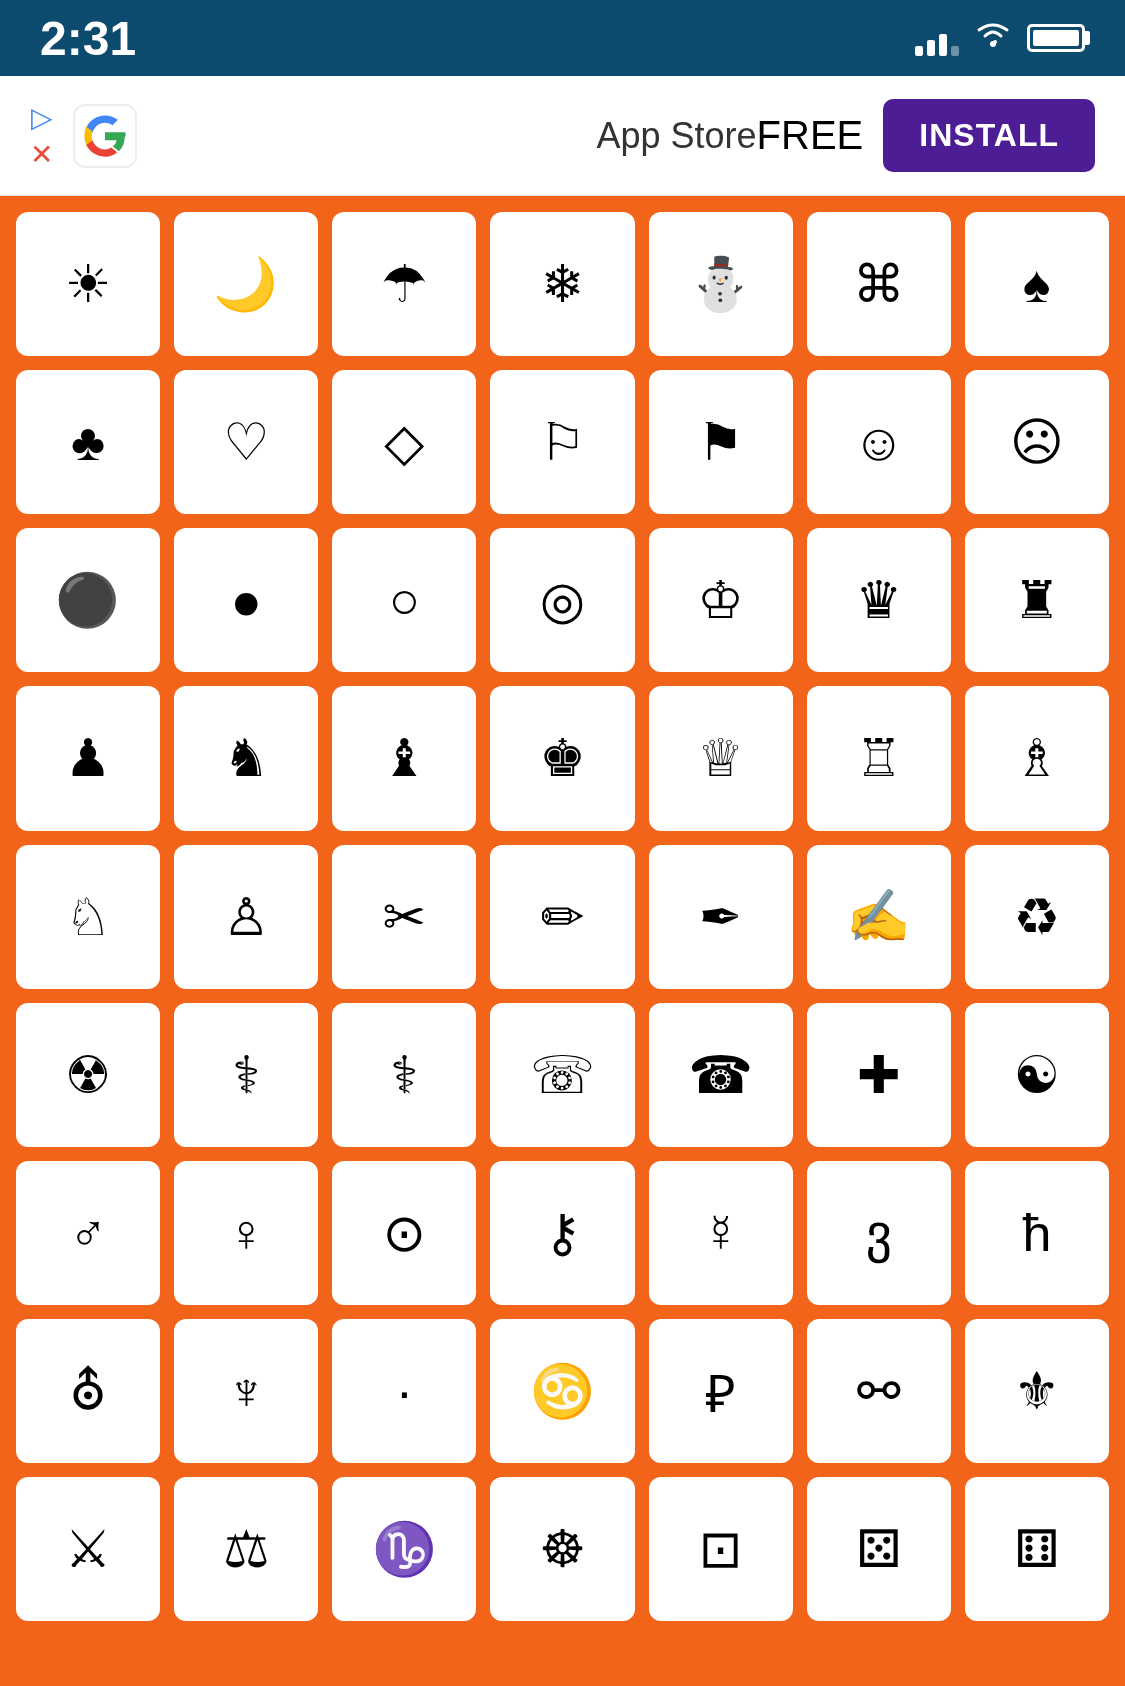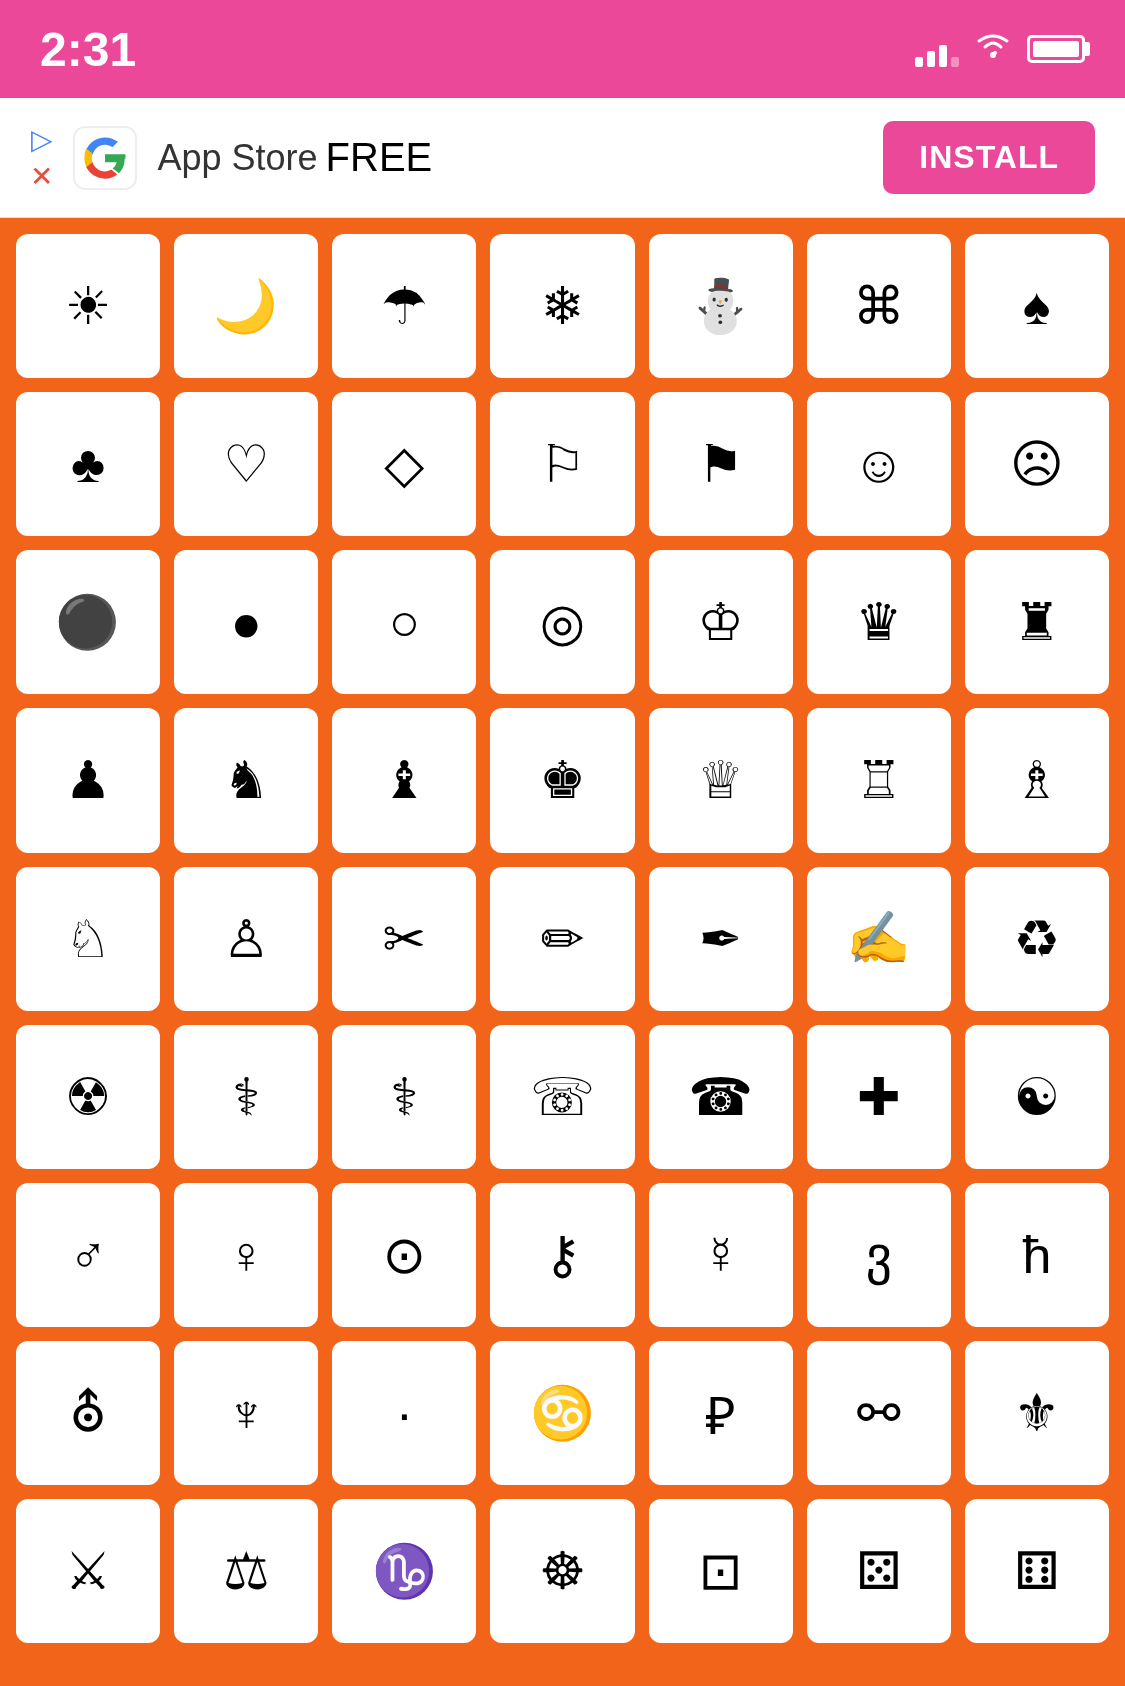--- a/index.html
+++ b/index.html
@@ -7,22 +7,22 @@
     body {
       width: 1125px;
       min-height: 1686px;
       font-family: -apple-system, BlinkMacSystemFont, 'Helvetica Neue', Arial, sans-serif;
       background: #f26419;
       overflow-x: hidden;
     }
 
     
     .status-bar {
-      background: #ec4899;
-      height: 98px;
+      background: #0c4a6e;
+      height: 76px;
       display: flex;
       align-items: center;
       justify-content: space-between;
       padding: 0 40px;
     }
     .status-time {
       color: white;
       font-size: 48px;
       font-weight: 600;
     }
@@ -95,34 +95,35 @@
       font-size: 28px;
     }
     .close-icon {
       color: #e74c3c;
       font-size: 28px;
       font-weight: 300;
     }
     .ad-text {
       flex: 1;
       display: flex;
-      gap: 8px;
-      align-items: center;
+      gap: 0;
+      align-items: center;
+      justify-content: flex-end;
     }
     .ad-app-store {
       font-size: 36px;
       color: #333;
     }
     .ad-free {
       font-size: 40px;
       color: #000;
       font-weight: 400;
     }
     .install-btn {
-      background: #ec4899;
+      background: #4c1d95;
       color: white;
       border: none;
       border-radius: 10px;
       padding: 18px 36px;
       font-size: 32px;
       font-weight: 700;
       letter-spacing: 1px;
       cursor: pointer;
       margin-left: auto;
     }

